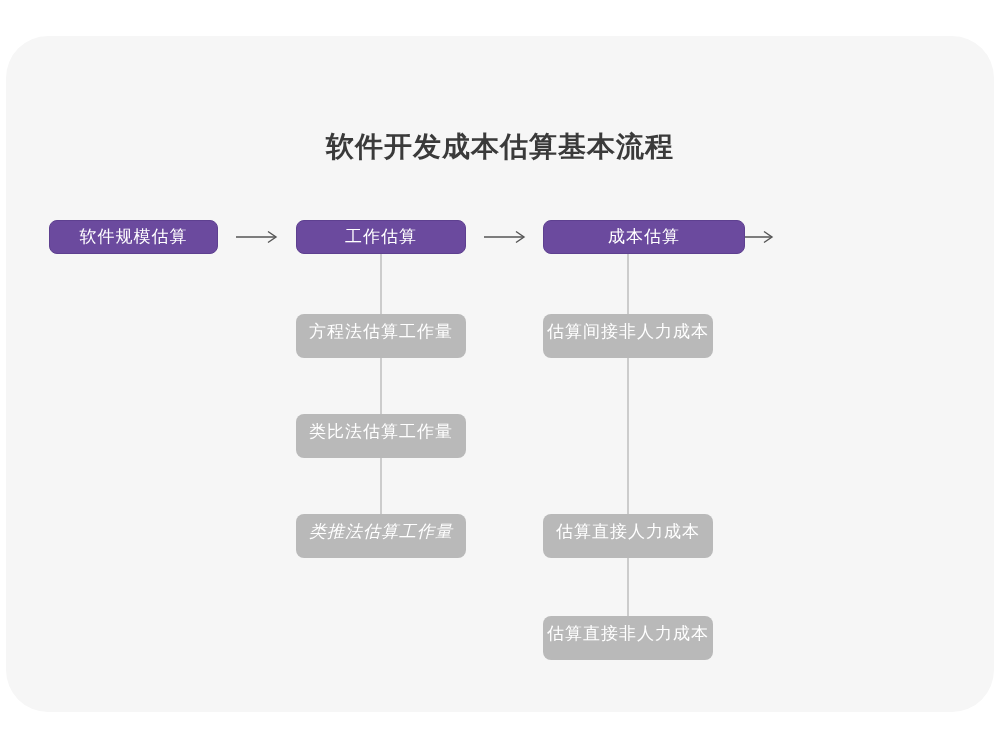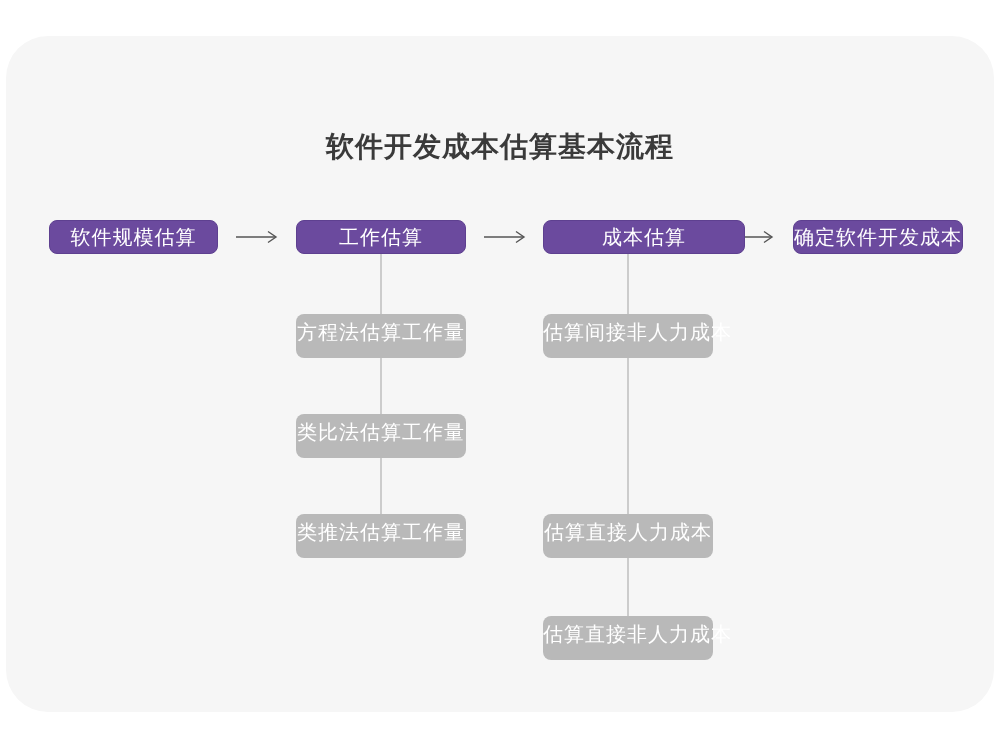--- a/index.html
+++ b/index.html
@@ -34,21 +34,21 @@
     font-size:28px;
     font-weight:700;
     letter-spacing:1px;
     color:var(--title-color);
   }
   .node{
     position:absolute;
     text-align:center;
     border-radius:8px;
     color:#ffffff;
-    font-size:20px;
+    font-size:17px;
     letter-spacing:1px;
     white-space:nowrap;
     z-index:3;
   }
   .node.main{
     height:34px;
     line-height:32px;
     top:184px;
     background:var(--node-purple);
     border:1px solid var(--node-purple-border);
@@ -80,41 +80,40 @@
   
   #a0{left:229px;}
   #a1{left:477px;}
   #a2{left:725px;}
   
   #vw{left:374px;top:218px;height:278px;}
   #vc{left:621px;top:218px;height:380px;}
   
   #w0{left:290px;top:278px;}
   #w1{left:290px;top:378px;}
-  #w2{left:290px;top:478px;}
+  #w2{left:290px;top:478px;font-style:italic;}
   
   #c0{left:537px;top:278px;}
   #c1{left:537px;top:378px;}
   #c2{left:537px;top:478px;}
   #c3{left:537px;top:580px;}
 </style>
 </head>
 <body>
 
 <div class="canvas">
 
   <h1 class="title">软件开发成本估算基本流程</h1>
 
   <div class="vline" id="vw"></div>
   <div class="vline" id="vc"></div>
 
   <div class="node main" id="m0">软件规模估算</div>
   <div class="node main" id="m1">工作估算</div>
   <div class="node main" id="m2">成本估算</div>
-  <div class="node main" id="m3">确定软件开发成本</div>
 
   <svg class="harrow" id="a0" viewBox="0 0 44 14">
     <line x1="1" y1="7" x2="40" y2="7" stroke="#555555" stroke-width="1.4"></line>
     <polyline points="33,1.5 41,7 33,12.5" fill="none" stroke="#555555" stroke-width="1.4"></polyline>
   </svg>
   <svg class="harrow" id="a1" viewBox="0 0 44 14">
     <line x1="1" y1="7" x2="40" y2="7" stroke="#555555" stroke-width="1.4"></line>
     <polyline points="33,1.5 41,7 33,12.5" fill="none" stroke="#555555" stroke-width="1.4"></polyline>
   </svg>
   <svg class="harrow" id="a2" viewBox="0 0 44 14">

